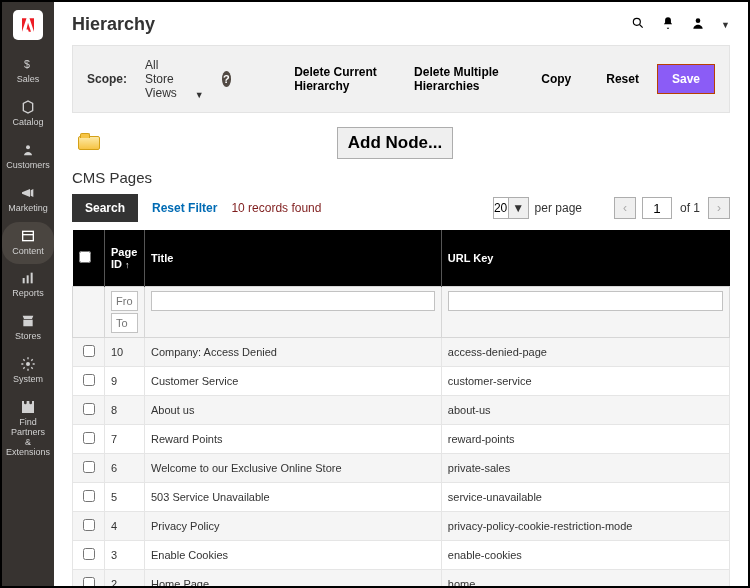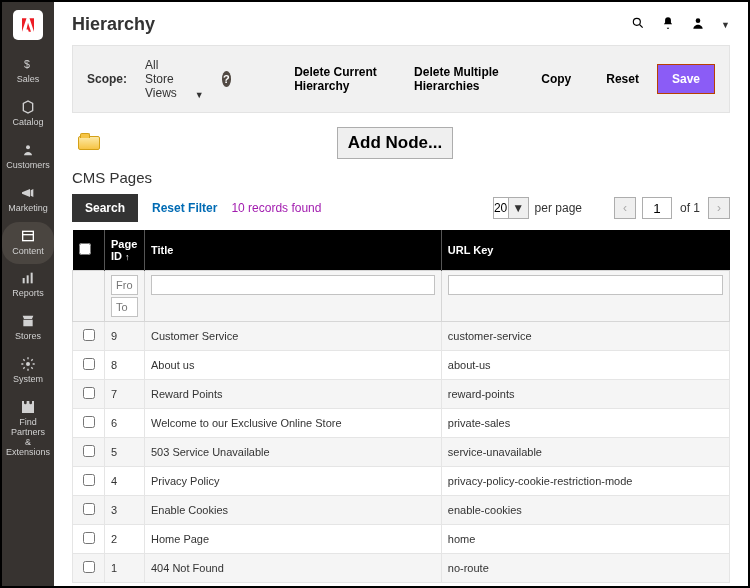--- a/index.html
+++ b/index.html
@@ -26,30 +26,30 @@
 .treearea { display: flex; align-items: center; justify-content: space-between; margin: 14px 0 8px; }
 .folder-icon { width: 22px; height: 14px; background: linear-gradient(#fde9a5,#f6c445); border: 1px solid #d4a017; border-radius: 2px; position: relative; margin-left: 6px; }
 .folder-icon::after { content: ""; position: absolute; top: -4px; left: 1px; width: 8px; height: 4px; background: #f6c445; border: 1px solid #d4a017; border-bottom: none; border-radius: 2px 2px 0 0; }
 .btn { background: #efefef; border: 1px solid #adadad; padding: 5px 10px; font-size: 17px; font-weight: 600; cursor: pointer; }
 .section-head { display: flex; align-items: center; justify-content: space-between; margin: 10px 0 8px; }
 .section-title { font-size: 15px; font-weight: 400; }
 .gridbar { display: flex; align-items: center; justify-content: space-between; margin-bottom: 0; }
 .gridbar-left { display: flex; align-items: center; gap: 14px; }
 .search-btn { background: #333; color: #fff; padding: 6px 12px; font-weight: 700; cursor: pointer; border: 1px solid #333; }
 .reset-filter { color: #006bb4; font-weight: 600; cursor: pointer; }
-.records { color: #a21caf; }
+.records { color: #7f1d1d; }
 .gridbar-right { display: flex; align-items: center; gap: 6px; }
 .persel { display: flex; }
 .persel input { width: 16px; height: 22px; border: 1px solid #adadad; text-align: center; font-size: 12px; }
 .persel .dd { width: 20px; height: 22px; border: 1px solid #adadad; border-left: none; background: #efefef; display: flex; align-items: center; justify-content: center; }
 .pgbtn { width: 22px; height: 22px; border: 1px solid #adadad; background: #efefef; display: flex; align-items: center; justify-content: center; cursor: pointer; color: #aaa; }
 .pginput { width: 30px; height: 22px; border: 1px solid #adadad; text-align: center; }
 .of { padding: 0 2px; }
 table.grid { width: 100%; border-collapse: collapse; font-size: 11px; margin-top: 8px; }
-.grid thead th { background: #000; color: #fff; padding: 8px 6px; text-align: left; font-weight: 600; border-right: 1px solid #555; }
+.grid thead th { background: #000; color: #fff; padding: 16px 6px; text-align: left; font-weight: 600; border-right: 1px solid #555; }
 .grid thead th:last-child { border-right: none; }
 .grid .filter-row td { background: #e6e6e6; padding: 4px 6px; vertical-align: top; border: 1px solid #d6d6d6; }
 .grid .filter-row input { width: 100%; height: 20px; border: 1px solid #c2c2c2; background: #fff; font-size: 11px; padding: 0 4px; }
 .range-box { display: flex; flex-direction: column; gap: 2px; }
 .range-box input { text-align: left; color: #999; }
 .grid tbody tr td { padding: 7px 6px; border: 1px solid #e5e5e5; }
 .grid tbody tr:nth-child(odd) td { background: #f5f5f5; }
 .grid tbody tr:nth-child(even) td { background: #fff; }
 .chkcell { width: 32px; text-align: center; }
 .idcell { width: 40px; }
@@ -229,20 +229,26 @@
                 <input placeholder="To" style="">
               </div>
             </td>
           <td><input style=""></td>
           <td><input style=""></td>
         </tr>
       </tbody>
       <tbody id="rows-body">
           <tr>
             <td class="chkcell"><input type="checkbox" style=""></td>
+            <td class="idcell">10</td>
+            <td>Company: Access Denied</td>
+            <td>access-denied-page</td>
+          </tr>
+          <tr>
+            <td class="chkcell"><input type="checkbox" style=""></td>
             <td class="idcell">9</td>
             <td>Customer Service</td>
             <td>customer-service</td>
           </tr>
           <tr>
             <td class="chkcell"><input type="checkbox" style=""></td>
             <td class="idcell">8</td>
             <td>About us</td>
             <td>about-us</td>
           </tr>

